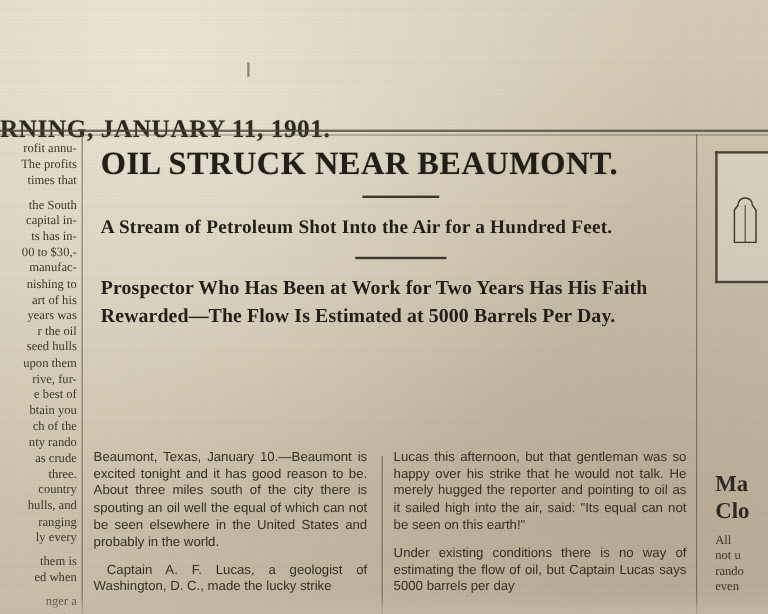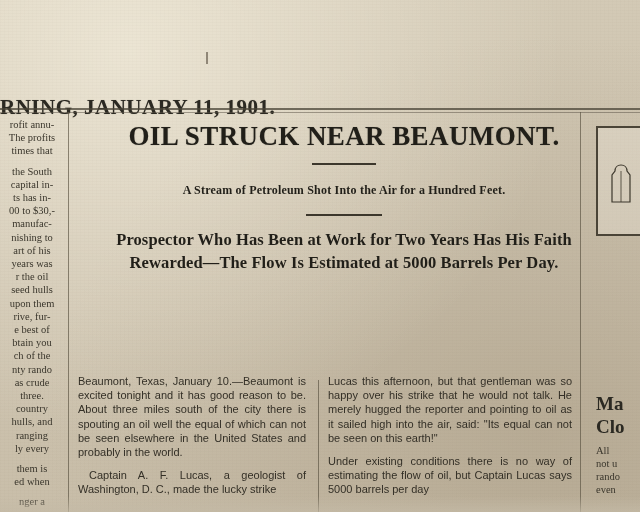--- a/index.html
+++ b/index.html
@@ -97,21 +97,21 @@
     left: 0px;
     top: 118px;
     width: 64px;
     font-size: 10.5px;
     line-height: 13.2px;
     color: #3a362c;
     text-align: right;
     padding-right: 3px;
     font-family: "Liberation Serif", serif;
   }
-  .sliver div { white-space: nowrap; overflow: hidden; text-align: center; }
+  .sliver div { white-space: nowrap; overflow: hidden; }
   .sliver .gap { height: 7px; }
   .ad-box {
     position: absolute;
     left: 596px;
     top: 126px;
     width: 44px;
     height: 106px;
     border: 2px solid #4a4437;
     border-right: none;
     background: rgba(255,252,242,0.25);
@@ -141,43 +141,42 @@
     width: 46px;
     font-size: 10.5px;
     line-height: 13px;
     color: #3a362c;
   }
   .rr-body div { white-space: nowrap; overflow: hidden; }
 
   
   .headline-wrap {
     position: absolute;
-    left: 94px;
+    left: 84px;
     top: 120px;
     width: 500px;
-    text-align: center;
     color: #211f19;
   }
   .hl-main {
     font-size: 27px;
     font-weight: 700;
     letter-spacing: 0.4px;
     line-height: 32px;
     margin: 0 0 0 0;
     text-shadow: 0 0 1px rgba(40,36,28,0.35);
   }
   .hr-thin {
     width: 64px;
     height: 2px;
     background: #3c372c;
     margin: 11px auto 12px auto;
   }
   .hr-thin.wide { width: 76px; }
   .hl-sub {
-    font-size: 12px;
+    font-size: 16px;
     font-weight: 700;
     line-height: 26px;
     letter-spacing: 0.2px;
   }
   .hl-sub2 {
     font-size: 16.5px;
     font-weight: 700;
     line-height: 23px;
     letter-spacing: 0.1px;
     margin-top: 12px;

